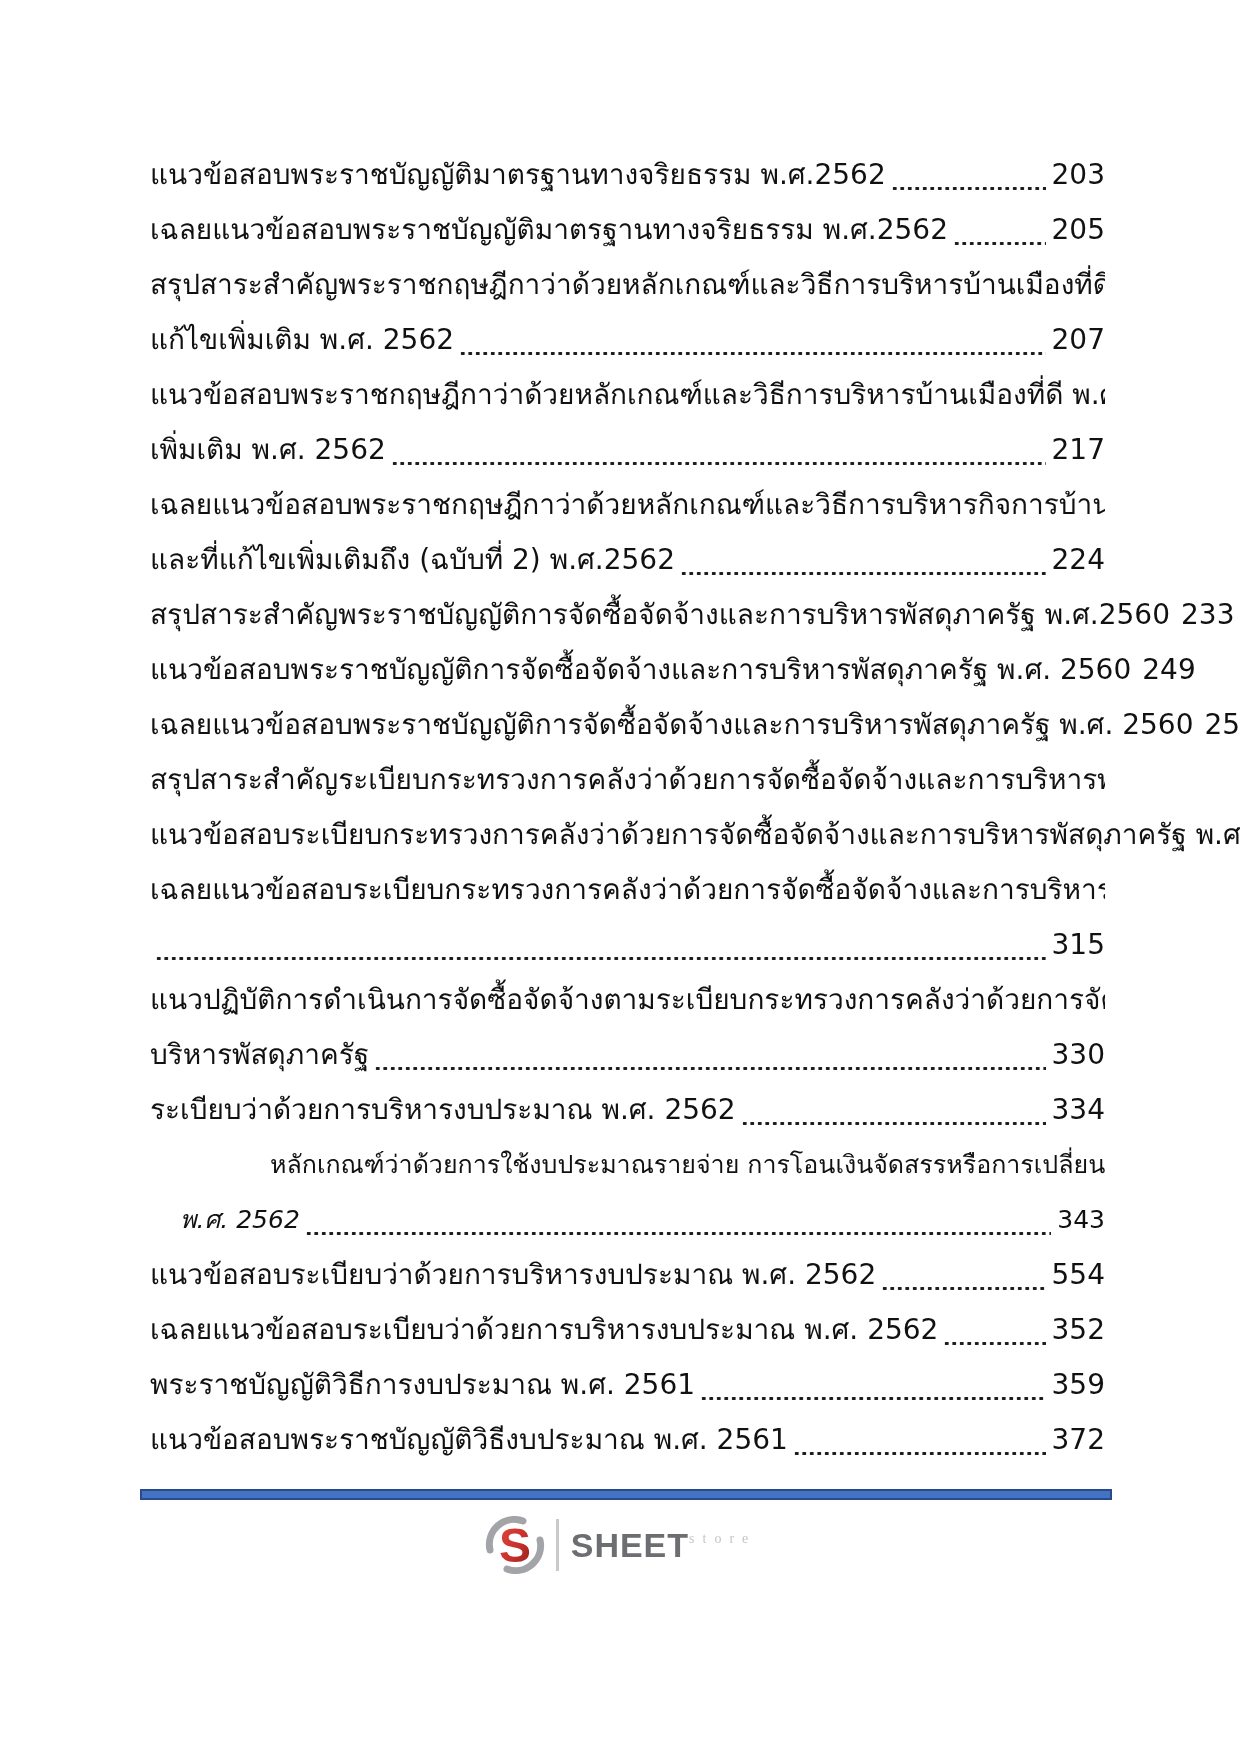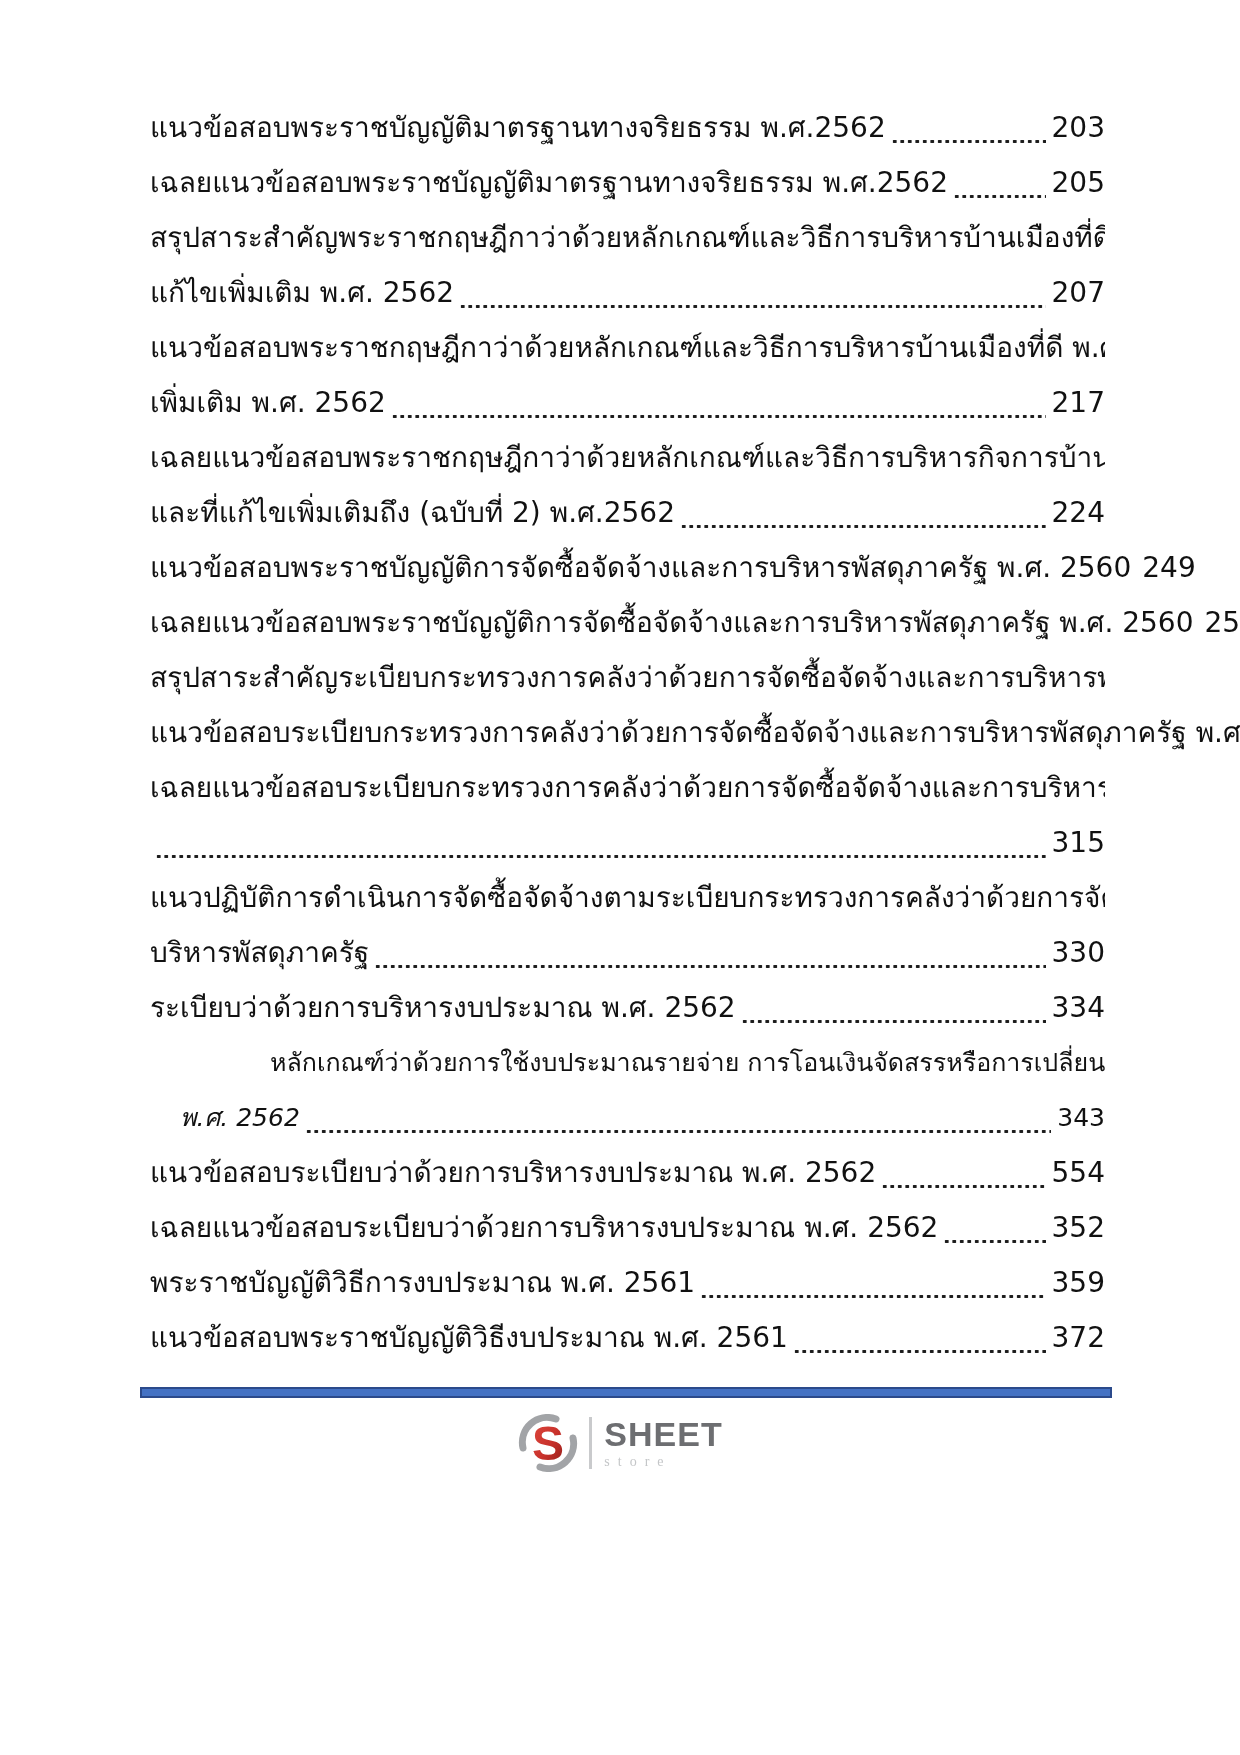--- a/index.html
+++ b/index.html
@@ -10,20 +10,21 @@
   body {
     width: 1240px;
     height: 1755px;
     position: relative;
     font-family: "DejaVu Sans", "Liberation Sans", sans-serif;
     color: #111111;
     overflow: hidden;
   }
   .toc {
     padding: 100px 135px 0 150px;
+    margin-top: 47px;
   }
   .entry {
     font-size: 28px;
   }
   .entry .cont {
     height: 55px;
     line-height: 55px;
     white-space: nowrap;
     overflow: hidden;
   }
@@ -81,21 +82,21 @@
     flex: 0 0 auto;
   }
   .logo-divider {
     width: 3px;
     height: 52px;
     background: #c9cacc;
     margin: 0 12px 0 10px;
   }
   .logo-text {
     display: flex;
-    flex-direction: column;
+    flex-direction: row;
     justify-content: center;
   }
   .logo-sheet {
     font-family: "Liberation Sans", sans-serif;
     font-weight: bold;
     font-size: 34px;
     line-height: 1;
     color: var(--logo-primary-color, #6d6e71);
     letter-spacing: 1px;
   }
@@ -141,20 +142,27 @@
         <span class="dots"></span>
         <span class="p">217</span>
       </div>
     </div>
     <div class="entry">
       <div class="cont">เฉลยแนวข้อสอบพระราชกฤษฎีกาว่าด้วยหลักเกณฑ์และวิธีการบริหารกิจการบ้านเมืองที่ดี พ.ศ. 2546</div>
       <div class="line">
         <span class="t">และที่แก้ไขเพิ่มเติมถึง (ฉบับที่ 2) พ.ศ.2562</span>
         <span class="dots"></span>
         <span class="p">224</span>
+      </div>
+    </div>
+    <div class="entry">
+      <div class="line">
+        <span class="t">สรุปสาระสำคัญพระราชบัญญัติการจัดซื้อจัดจ้างและการบริหารพัสดุภาครัฐ พ.ศ.2560</span>
+        <span class="dots"></span>
+        <span class="p">233</span>
       </div>
     </div>
     <div class="entry">
       <div class="line">
         <span class="t">แนวข้อสอบพระราชบัญญัติการจัดซื้อจัดจ้างและการบริหารพัสดุภาครัฐ พ.ศ. 2560</span>
         <span class="dots"></span>
         <span class="p">249</span>
       </div>
     </div>
     <div class="entry">

